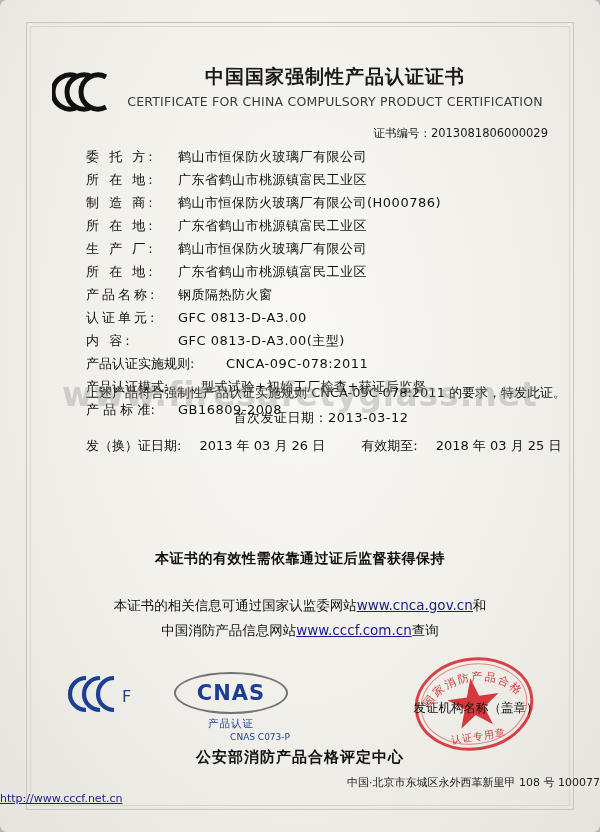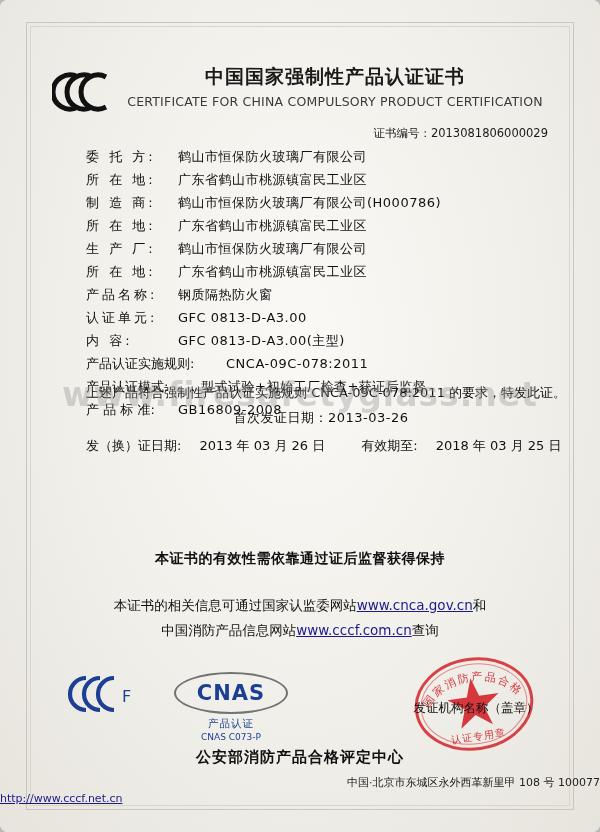--- a/index.html
+++ b/index.html
@@ -193,20 +193,21 @@
   .cnas-cn {
     margin-top: 3px;
     font-size: 10.5px;
     color: #1c3f94;
     letter-spacing: 1px;
   }
   .cnas-code {
     margin-top: 1px;
     font-size: 9px;
     color: #1c3f94;
+    text-align: right;
   }
 
   
   .seal {
     position: absolute;
     left: 408px; top: 652px;
     width: 132px; height: 104px;
   }
   .seal-label {
     position: absolute;
@@ -331,21 +332,21 @@
     </div>
     <div class="row">
       <div class="lbl wide" style="flex:0 0 92px;width:92px;">产 品 标 准:</div>
       <div class="val">GB16809-2008</div>
     </div>
   </div>
 
   <div class="para">上述产品符合强制性产品认证实施规则 CNCA-09C-078:2011 的要求，特发此证。</div>
 
   <div class="first-date">
-    <span>首次发证日期：</span><span>2013-03-26</span>
+    <span>首次发证日期：</span><span>2013-03-12</span>
   </div>
 
   <div class="issue-line">
     <span>发（换）证日期:</span><span class="gap"></span><span>2013 年 03 月 26 日</span><span class="gap"></span><span class="gap"></span><span>有效期至:</span><span class="gap"></span><span>2018 年 03 月 25 日</span>
   </div>
 
   <div class="watermark">www.firesafetyglass.net</div>
 
   <div class="validity-note">本证书的有效性需依靠通过证后监督获得保持</div>
 

